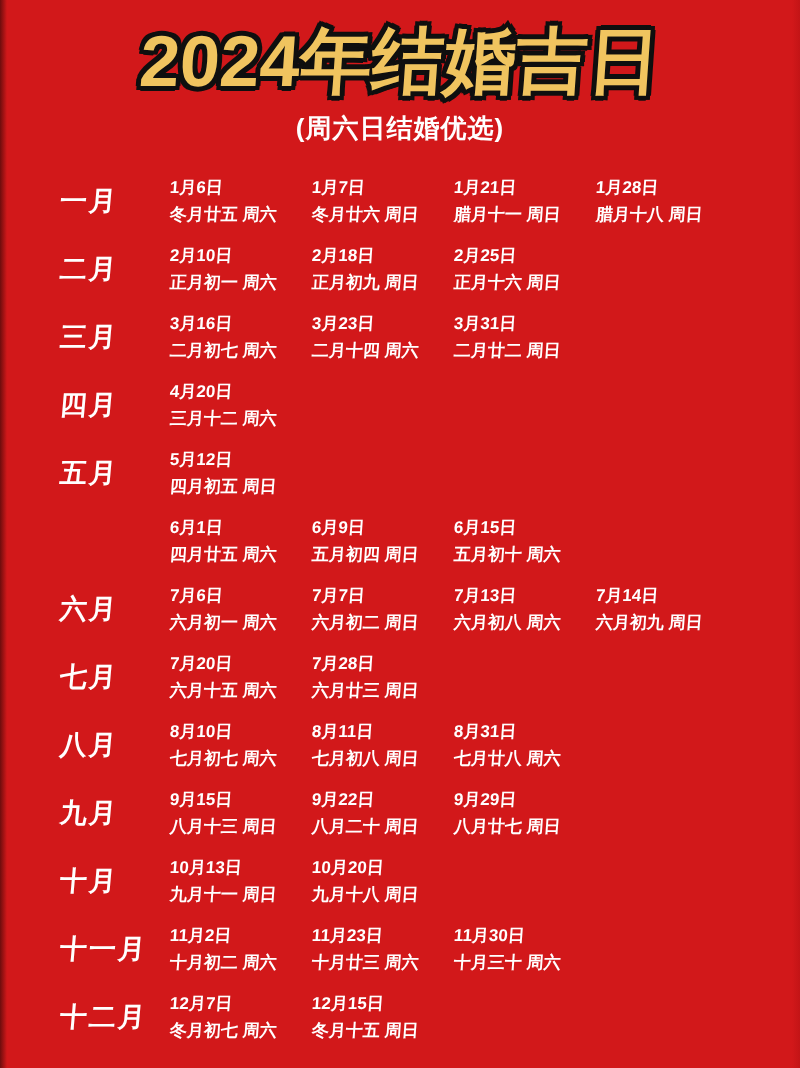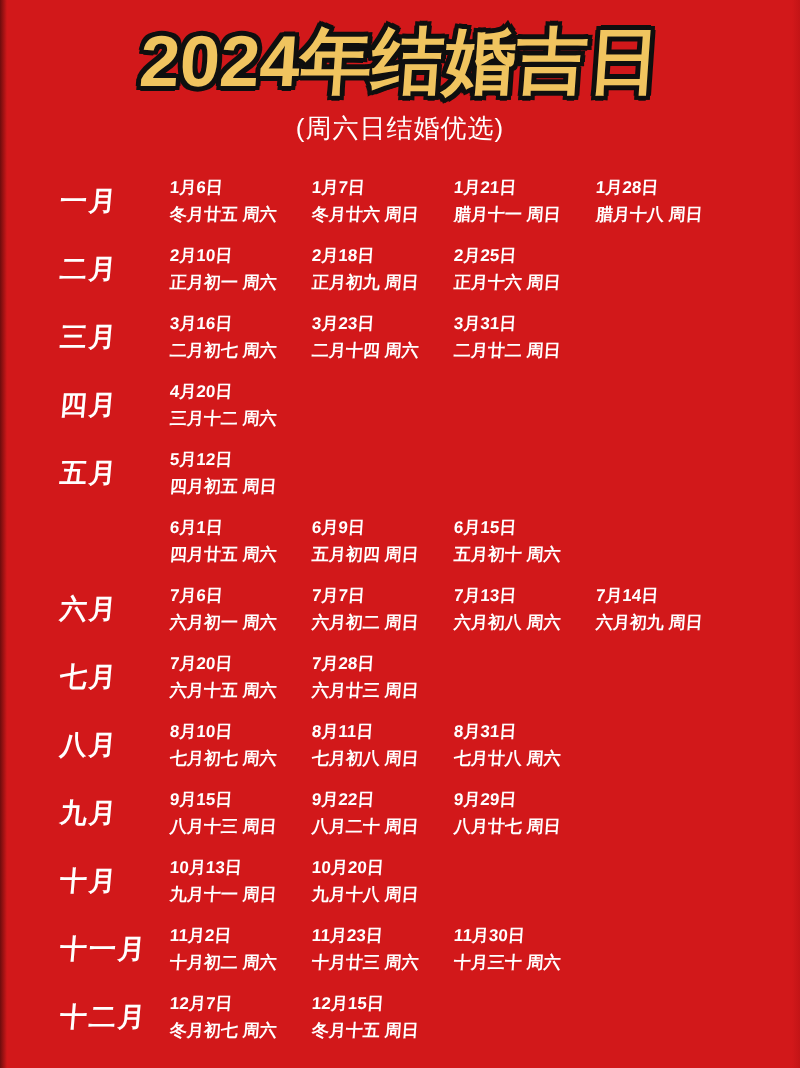--- a/index.html
+++ b/index.html
@@ -25,21 +25,21 @@
       -4px  4px 0 #0f0f0f, 4px  4px 0 #0f0f0f,
       -5px  0   0 #0f0f0f, 5px  0   0 #0f0f0f,
        0   -5px 0 #0f0f0f, 0    5px 0 #0f0f0f;
     transform: skewX(-4deg);
   }
 
   .subtitle {
     margin-top: 6px;
     text-align: center;
     font-size: 26px;
-    font-weight: normal;
+    font-weight: bold;
     line-height: 1.3;
     color: #ffffff;
     letter-spacing: 1px;
   }
 
   .rows { margin-top: 21px; padding-left: 60px; }
 
   .row {
     display: flex;
     align-items: center;

